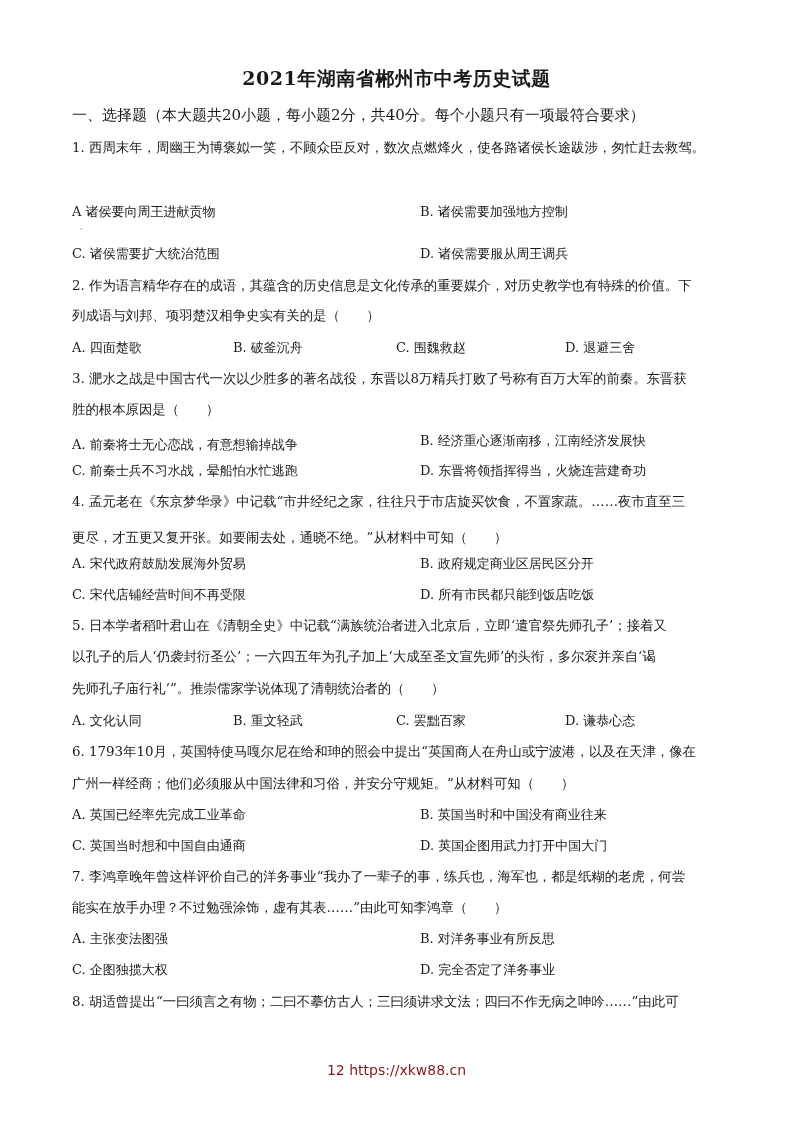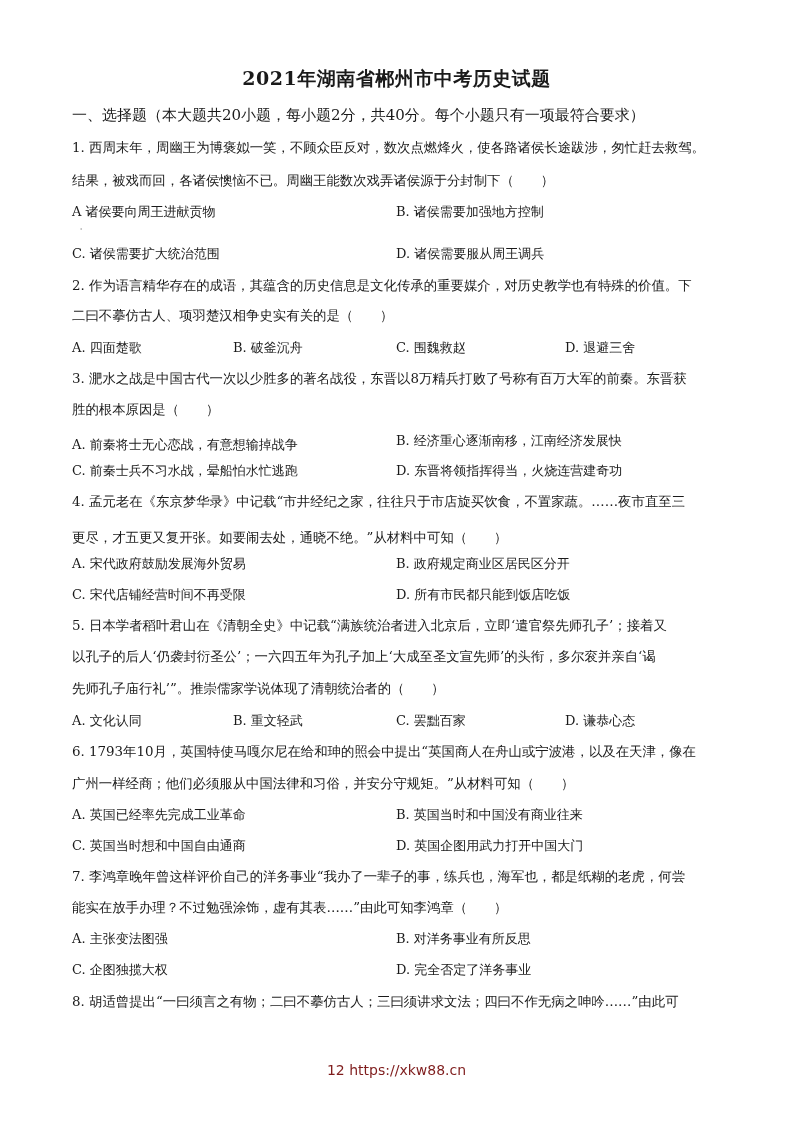--- a/index.html
+++ b/index.html
@@ -46,21 +46,21 @@
       white-space: nowrap;
       line-height: 18px;
     }
     .opt {
       position: absolute;
       font-size: 13px;
       white-space: nowrap;
       line-height: 18px;
     }
     .col-a { left: 72px; }
-    .col-b2 { left: 396px; }
+    .col-b2 { left: 420px; }
     .col-b4 { left: 233px; }
     .col-c4 { left: 396px; }
     .col-d4 { left: 556px; margin-left: 9px; }
     .mark {
       position: absolute;
       left: 80px;
       top: 226px;
       font-size: 8px;
       color: #777;
     }
@@ -78,29 +78,28 @@
 </head>
 <body>
 
 <div class="page">
 
   <div class="title">2021年湖南省郴州市中考历史试题</div>
 
   <div class="section-heading">一、选择题（本大题共20小题，每小题2分，共40分。每个小题只有一项最符合要求）</div>
 
   <div class="line" style="top:139px">1. 西周末年，周幽王为博褒姒一笑，不顾众臣反对，数次点燃烽火，使各路诸侯长途跋涉，匆忙赶去救驾。</div>
-  <div class="line" style="top:172px">结果，被戏而回，各诸侯懊恼不已。周幽王能数次戏弄诸侯源于分封制下（　　）</div>
   <div class="opt col-a" style="top:203px">A  诸侯要向周王进献贡物</div>
   <div class="opt col-b2" style="top:203px">B. 诸侯需要加强地方控制</div>
   <div class="mark">'</div>
   <div class="opt col-a" style="top:245px">C. 诸侯需要扩大统治范围</div>
   <div class="opt col-b2" style="top:245px">D. 诸侯需要服从周王调兵</div>
 
   <div class="line" style="top:277px">2. 作为语言精华存在的成语，其蕴含的历史信息是文化传承的重要媒介，对历史教学也有特殊的价值。下</div>
-  <div class="line" style="top:307px">二曰不摹仿古人、项羽楚汉相争史实有关的是（　　）</div>
+  <div class="line" style="top:307px">列成语与刘邦、项羽楚汉相争史实有关的是（　　）</div>
   <div class="opt col-a" style="top:339px">A.  四面楚歌</div>
   <div class="opt col-b4" style="top:339px">B.  破釜沉舟</div>
   <div class="opt col-c4" style="top:339px">C.  围魏救赵</div>
   <div class="opt col-d4" style="top:339px">D.  退避三舍</div>
 
   <div class="line" style="top:370px">3. 淝水之战是中国古代一次以少胜多的著名战役，东晋以8万精兵打败了号称有百万大军的前秦。东晋获</div>
   <div class="line" style="top:401px">胜的根本原因是（　　）</div>
   <div class="opt col-a" style="top:436px">A.  前秦将士无心恋战，有意想输掉战争</div>
   <div class="opt col-b2" style="top:432px">B.  经济重心逐渐南移，江南经济发展快</div>
   <div class="opt col-a" style="top:462px">C.  前秦士兵不习水战，晕船怕水忙逃跑</div>

